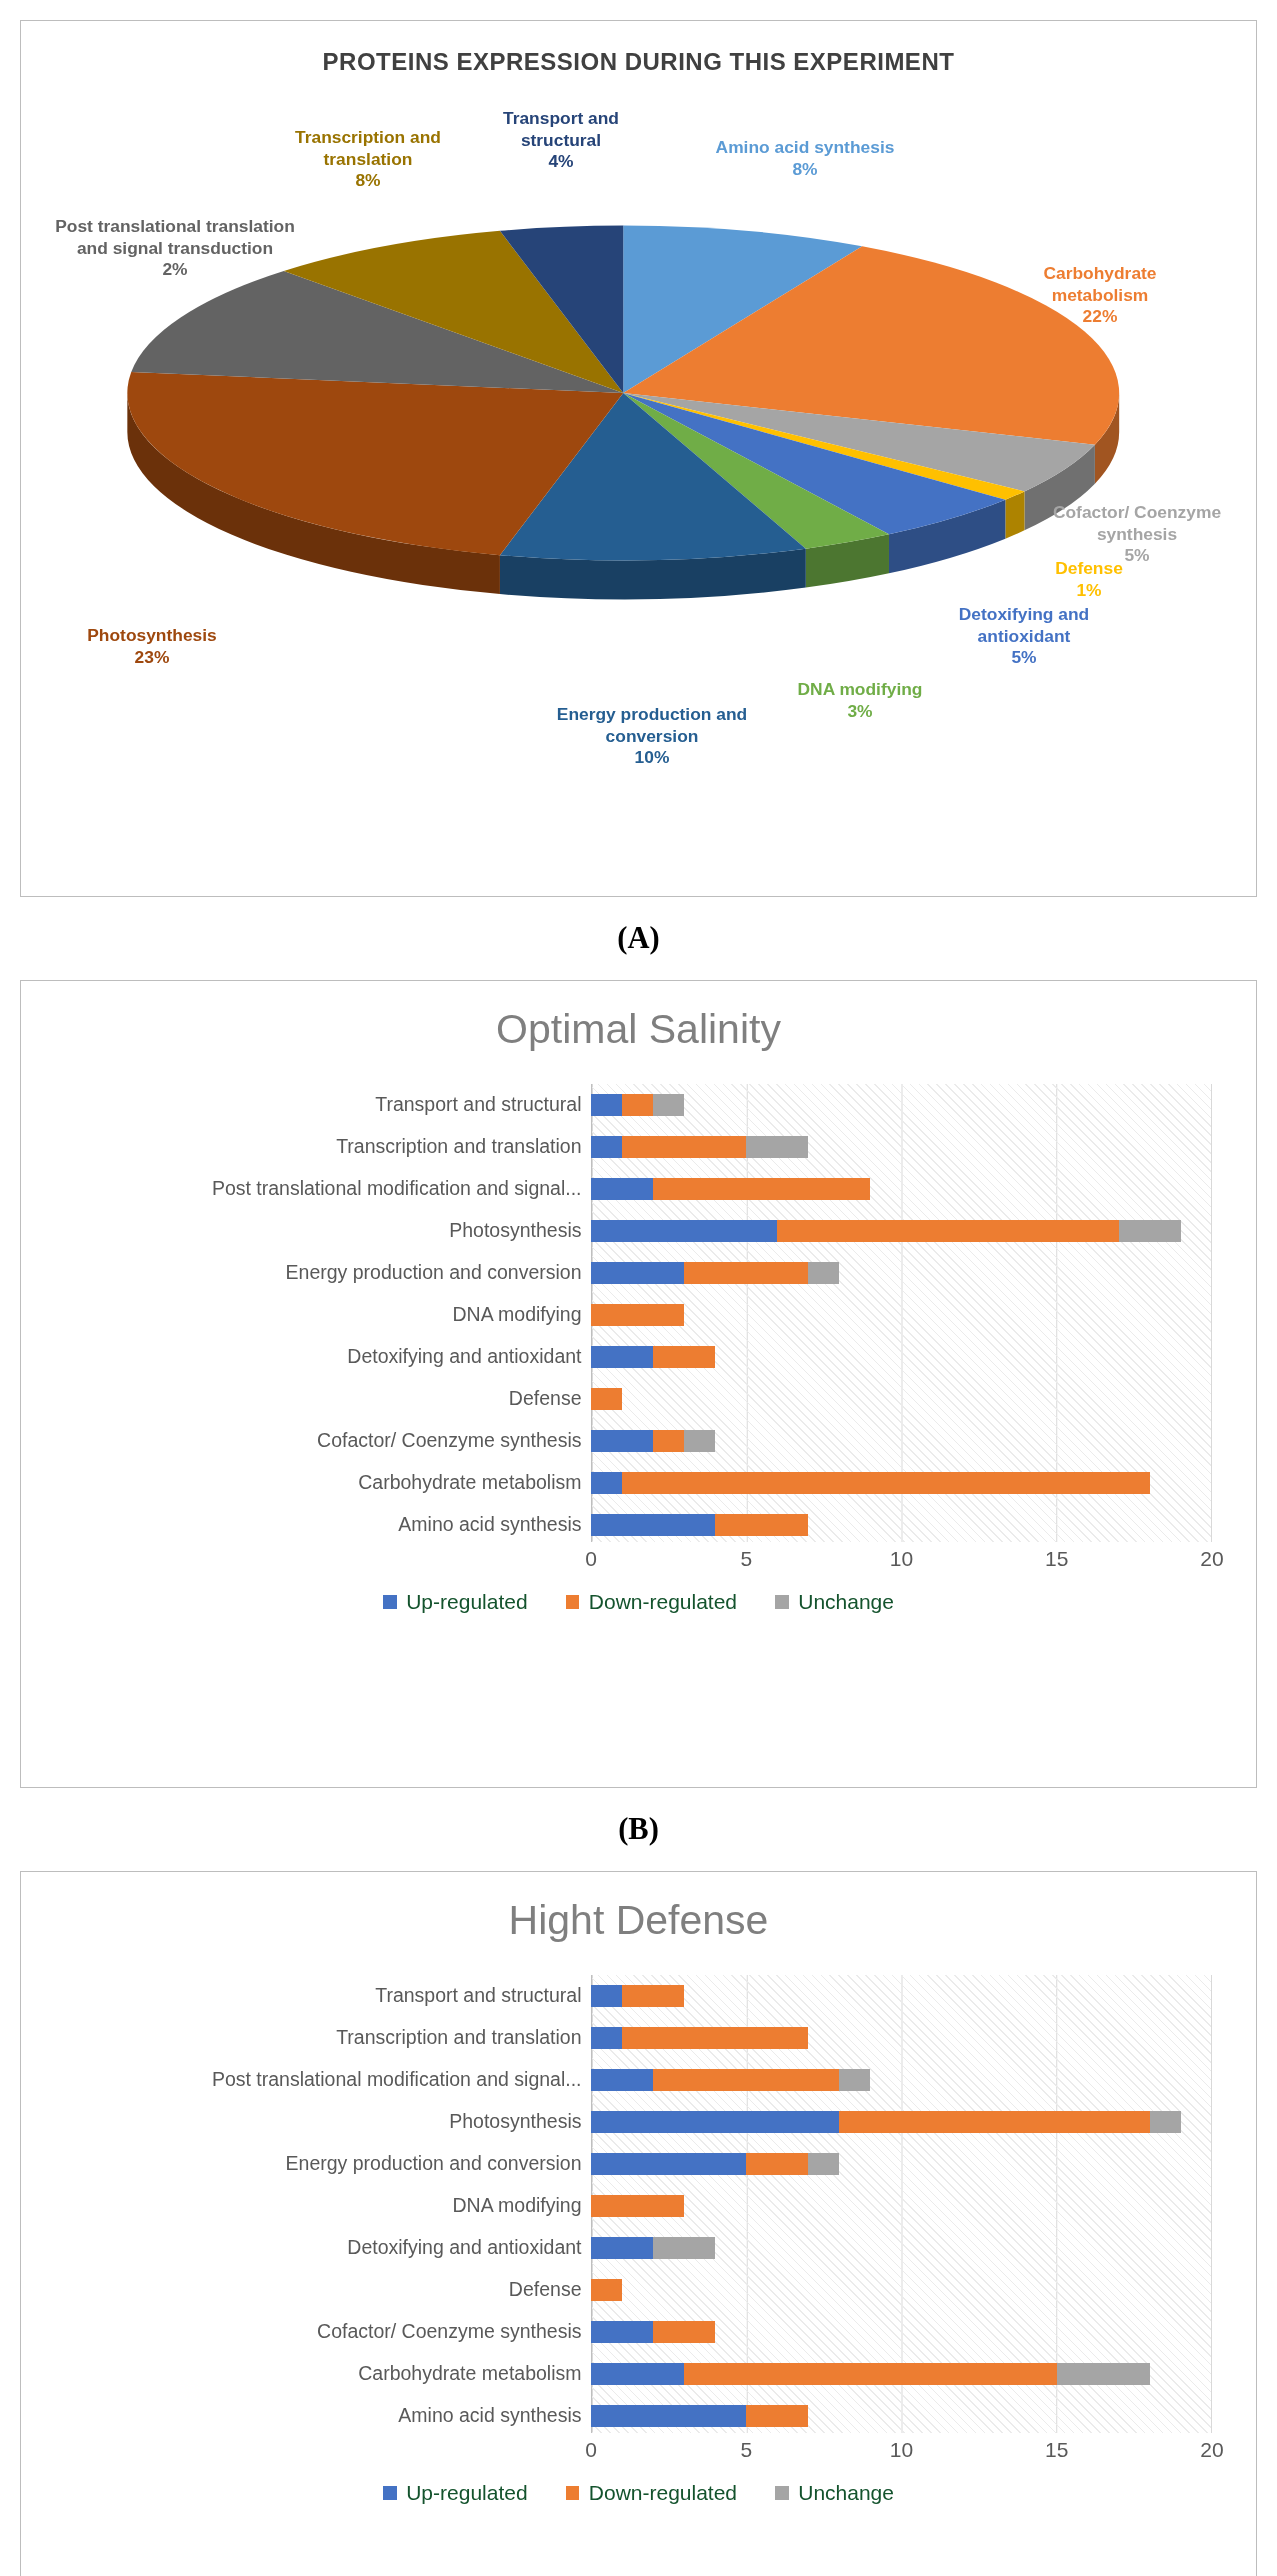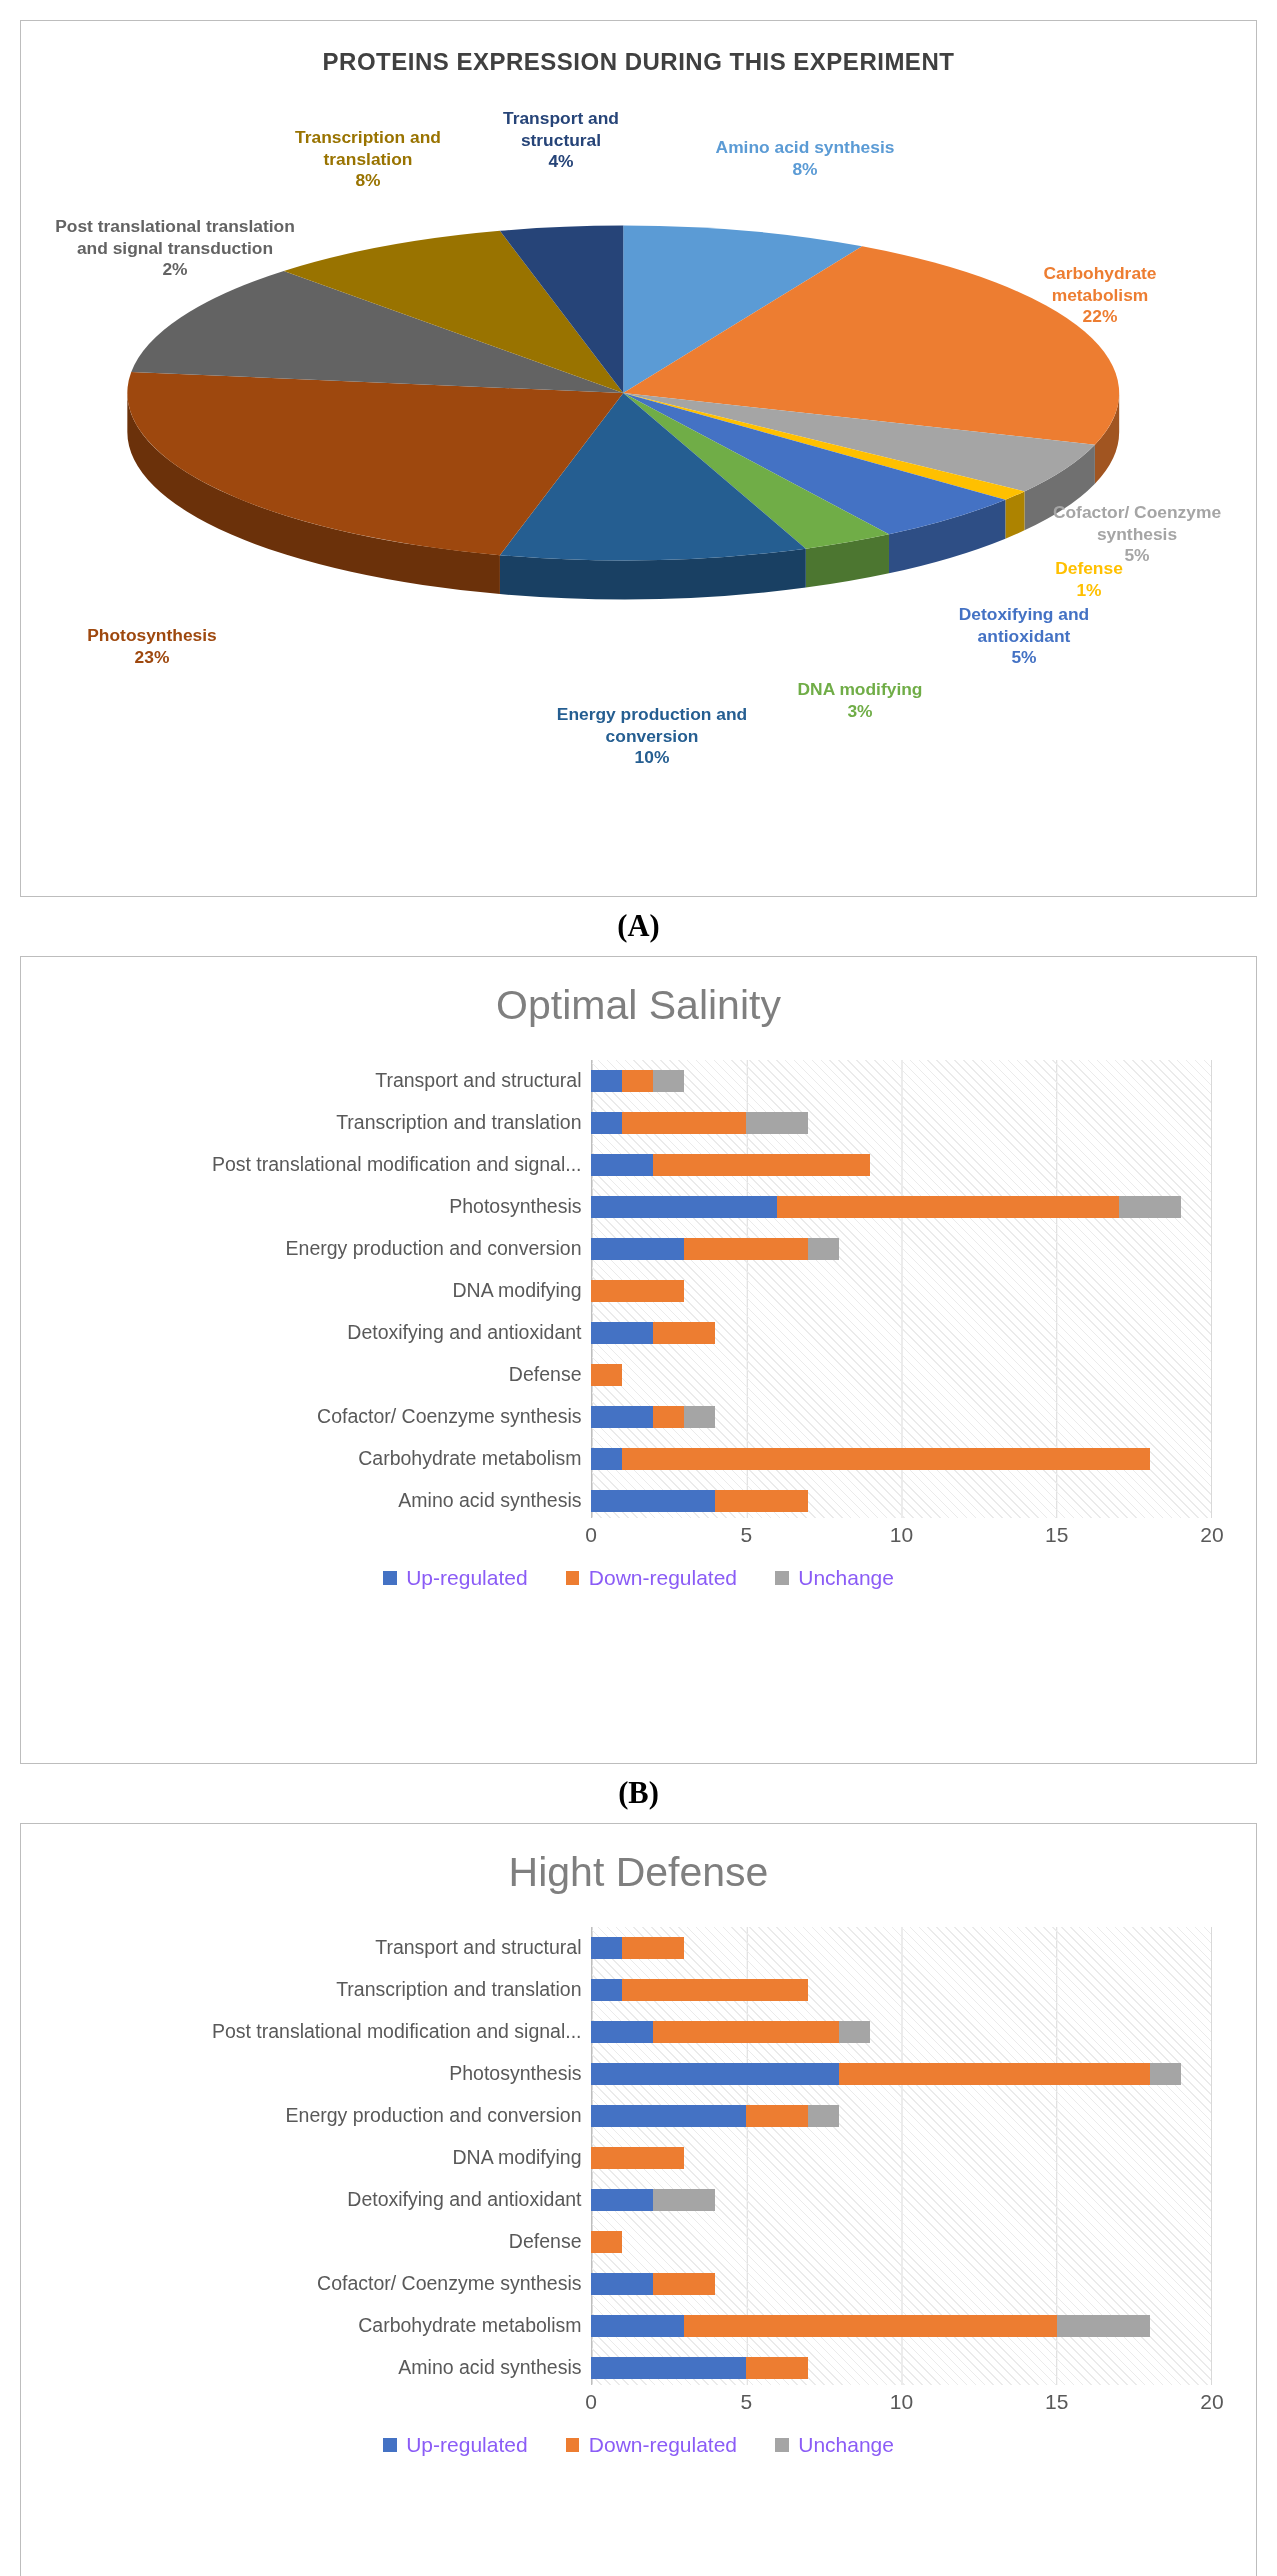--- a/index.html
+++ b/index.html
@@ -2,21 +2,21 @@
 <html style="font-size:8.4px"><head>
 <meta charset="utf-8">
 <style>
   html,body{margin:0;padding:0;background:#ffffff;}
   body{
     width:1277px;height:2576px;position:relative;
     font-family:"Liberation Sans", sans-serif;
     -webkit-font-smoothing:antialiased;
   }
   .panel{
-    margin:0 20px;border:1.6px solid #bdbdbd;background:#fff;
+    margin:12px 20px;border:1.6px solid #bdbdbd;background:#fff;
     box-sizing:border-box;position:relative;overflow:hidden;
   }
   .panel-a{margin-top:20px;height:877px;}
   .panel-bc{height:808px;}
   .panel-label{
     height:59px;display:flex;align-items:center;justify-content:center;
     font-family:"Liberation Serif", serif;font-weight:bold;font-size:30.5px;color:#000;
   }
   
   .pie-title{
@@ -56,21 +56,21 @@
   .bar-stack{display:flex;height:22px;width:100%;}
   .bar-seg{height:100%;}
   .axis-row{position:relative;margin-left:570px;width:621px;height:35px;}
   .axis-tick{
     position:absolute;top:5.3px;transform:translateX(-50%);
     font-size:21px;color:#595959;
   }
   .legend{display:flex;justify-content:center;gap:38px;margin-top:13.7px;}
   .legend-item{display:flex;align-items:center;gap:9.5px;}
   .legend-swatch{width:13.7px;height:13.7px;display:inline-block;}
-  .legend-text{font-size:21px;color:#8b5cf6;}
+  .legend-text{font-size:21px;color:#14532d;}
 </style>
 </head>
 <body>
 
 <div class="panel panel-a">
   <div class="pie-title">PROTEINS EXPRESSION DURING THIS EXPERIMENT</div>
   <svg class="pie-svg" viewBox="0 0 2344 1659" xmlns="http://www.w3.org/2000/svg">
       <path d="M 2086 706 A 942 318 0 0 1 2039.8952383500348 804.2674042112333 L 2039.8952383500348 878.2674042112333 A 942 318 0 0 0 2086 780 Z" fill="#a15521"></path>
       <path d="M 2039.8952383500348 804.2674042112333 A 942 318 0 0 1 1906.0940087012004 892.9157102290064 L 1906.0940087012004 966.9157102290064 A 942 318 0 0 0 2039.8952383500348 878.2674042112333 Z" fill="#707070"></path>
       <path d="M 1906.0940087012004 892.9157102290064 A 942 318 0 0 1 1869.8234746947935 908.7008287400834 L 1869.8234746947935 982.7008287400834 A 942 318 0 0 0 1906.0940087012004 966.9157102290064 Z" fill="#ad8300"></path>

